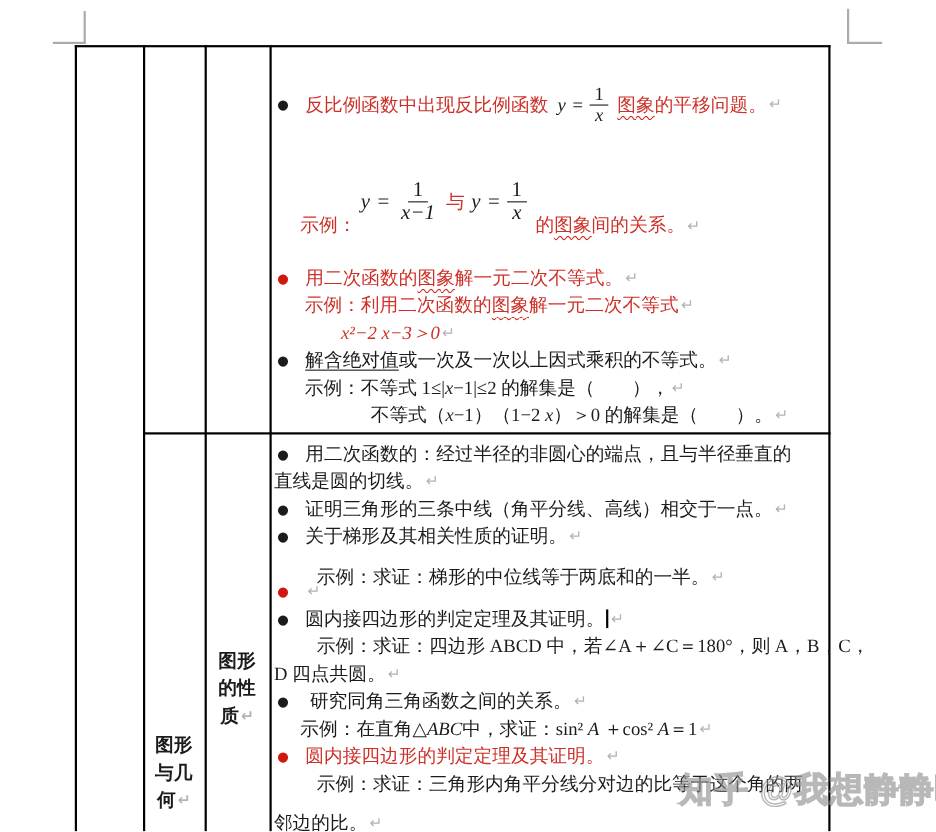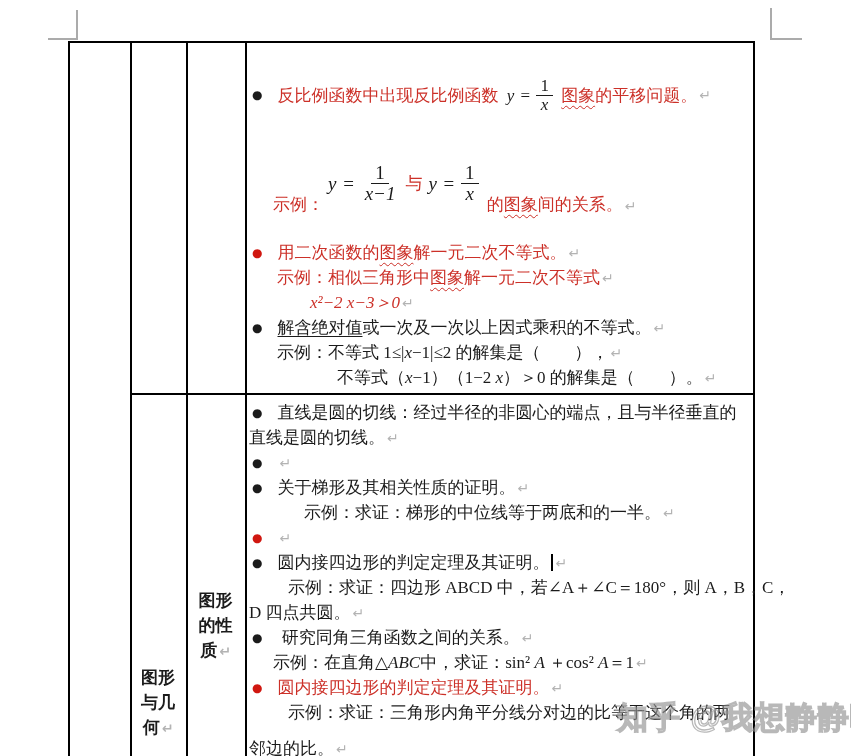--- a/index.html
+++ b/index.html
@@ -85,30 +85,30 @@
           <span>质</span>
           <span class="pil">↵</span>
         </div>
     </div>
   </div>
 
   <div id="content-layer">
       <div class="tline" style="top: 68px; left: 252px; height: 54px;"><span class="seg bullet">●</span><span class="seg red">反比例函数中出现反比例函数 </span><span class="eq"><span class="mvar">y</span><span class="mop"> = </span><span class="frac"><span class="fnum">1</span><span class="fden">x</span></span></span><span class="seg"> </span><span class="seg red wavy">图象</span><span class="seg red">的平移问题。</span><span class="seg pil">↵</span></div>
       <div class="tline end" style="top: 150px; left: 273px; height: 64px;"><span class="seg red">示例：</span><span class="eqgroup"><span class="eq"><span class="mvar">y</span><span class="mop"> = </span><span class="frac"><span class="fnum">1</span><span class="fden">x−1</span></span></span><span class="midtext">与</span><span class="eq"><span class="mvar">y</span><span class="mop"> = </span><span class="frac"><span class="fnum">1</span><span class="fden">x</span></span></span></span><span class="seg red"> 的</span><span class="seg red wavy">图象</span><span class="seg red">间的关系。</span><span class="seg pil">↵</span></div>
       <div class="tline" style="top: 240px; left: 252px;"><span class="seg bullet red">●</span><span class="seg red">用二次函数的</span><span class="seg red wavy">图象</span><span class="seg red">解一元二次不等式。</span><span class="seg pil">↵</span></div>
-      <div class="tline" style="top: 265px; left: 277px;"><span class="seg red">示例：相似三角形中</span><span class="seg red wavy">图象</span><span class="seg red">解一元二次不等式</span><span class="seg pil">↵</span></div>
+      <div class="tline" style="top: 265px; left: 277px;"><span class="seg red">示例：利用二次函数的</span><span class="seg red wavy">图象</span><span class="seg red">解一元二次不等式</span><span class="seg pil">↵</span></div>
       <div class="tline" style="top: 290px; left: 310px;"><span class="seg math red">x²−2 x−3＞0</span><span class="seg pil">↵</span></div>
       <div class="tline" style="top: 315px; left: 252px;"><span class="seg bullet">●</span><span class="seg u">解含绝对值</span><span class="seg">或一次及一次以上因式乘积的不等式。</span><span class="seg pil">↵</span></div>
       <div class="tline" style="top: 340px; left: 277px;"><span class="seg">示例：不等式 1≤|</span><span class="seg math">x</span><span class="seg">−1|≤2 的解集是（　　），</span><span class="seg pil">↵</span></div>
       <div class="tline" style="top: 365px; left: 337px;"><span class="seg">不等式（</span><span class="seg math">x</span><span class="seg">−1）（1−2 </span><span class="seg math">x</span><span class="seg">）＞0 的解集是（　　）。</span><span class="seg pil">↵</span></div>
-      <div class="tline" style="top: 400px; left: 252px;"><span class="seg bullet">●</span><span class="seg">直线是圆的切线：经过半径的非圆心的端点，且与半径垂直的</span></div>
+      <div class="tline" style="top: 400px; left: 252px;"><span class="seg bullet">●</span><span class="seg">用二次函数的：经过半径的非圆心的端点，且与半径垂直的</span></div>
       <div class="tline" style="top: 425px; left: 249px;"><span class="seg">直线是圆的切线。</span><span class="seg pil">↵</span></div>
-      <div class="tline" style="top: 450px; left: 252px;"><span class="seg bullet">●</span><span class="seg pil">↵</span></div>
+      <div class="tline" style="top: 450px; left: 252px;"><span class="seg bullet">●</span><span class="seg">证明三角形的三条中线（角平分线、高线）相交于一点。</span><span class="seg pil">↵</span></div>
       <div class="tline" style="top: 475px; left: 252px;"><span class="seg bullet">●</span><span class="seg">关于梯形及其相关性质的证明。</span><span class="seg pil">↵</span></div>
-      <div class="tline" style="top: 500px; left: 288px; margin-left: 16px;"><span class="seg">示例：求证：梯形的中位线等于两底和的一半。</span><span class="seg pil">↵</span></div>
+      <div class="tline" style="top: 512px; left: 288px;"><span class="seg">示例：求证：梯形的中位线等于两底和的一半。</span><span class="seg pil">↵</span></div>
       <div class="tline" style="top: 525px; left: 252px;"><span class="seg bullet red">●</span><span class="seg pil">↵</span></div>
       <div class="tline" style="top: 550px; left: 252px;"><span class="seg bullet">●</span><span class="seg">圆内接四边形的判定定理及其证明。</span><span class="cursor"></span><span class="seg pil">↵</span></div>
       <div class="tline" style="top: 575px; left: 288px;"><span class="seg">示例：求证：四边形 ABCD 中，若∠A＋∠C＝180°，则 A，B，C，</span></div>
       <div class="tline" style="top: 600px; left: 249px;"><span class="seg">D 四点共圆。</span><span class="seg pil">↵</span></div>
       <div class="tline" style="top: 625px; left: 252px;"><span class="seg bullet">●</span><span class="seg"> 研究同角三角函数之间的关系。</span><span class="seg pil">↵</span></div>
       <div class="tline" style="top: 650px; left: 273px;"><span class="seg">示例：在直角</span><span class="seg math">△ABC</span><span class="seg">中，求证：sin² </span><span class="seg math">A</span><span class="seg"> ＋cos² </span><span class="seg math">A</span><span class="seg">＝1</span><span class="seg pil">↵</span></div>
       <div class="tline" style="top: 675px; left: 252px;"><span class="seg bullet red">●</span><span class="seg red">圆内接四边形的判定定理及其证明。</span><span class="seg pil">↵</span></div>
       <div class="tline" style="top: 700px; left: 288px;"><span class="seg">示例：求证：三角形内角平分线分对边的比等于这个角的两</span></div>
       <div class="tline" style="top: 736px; left: 249px;"><span class="seg">邻边的比。</span><span class="seg pil">↵</span></div>
     </div>

